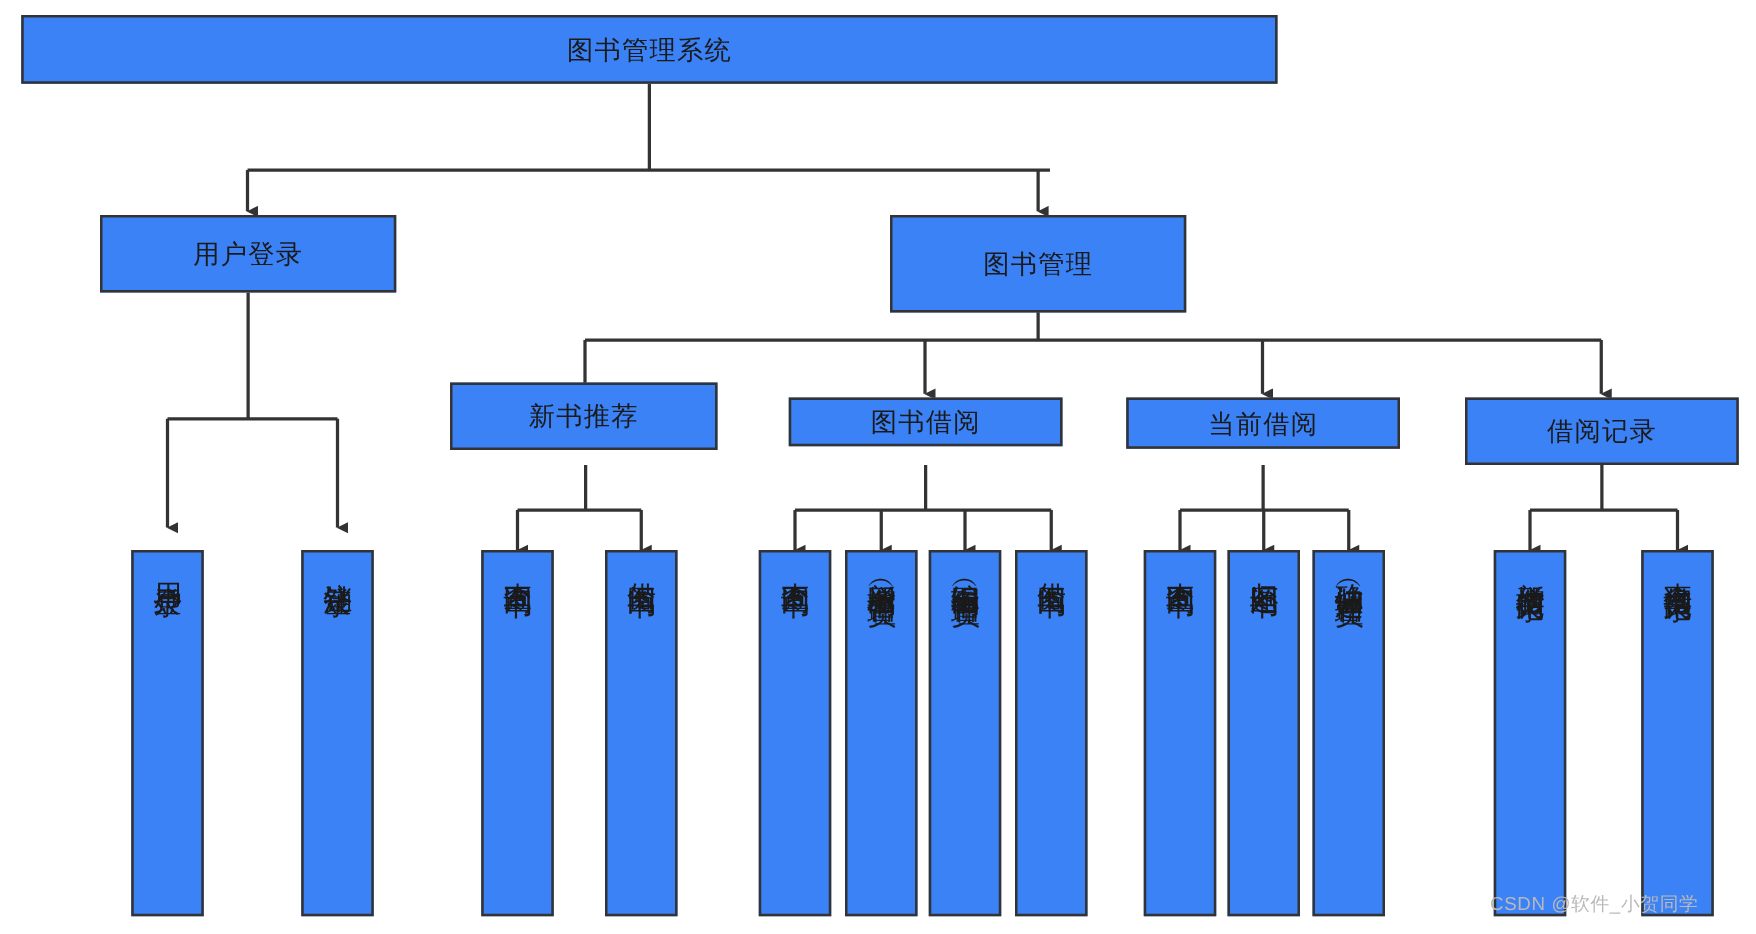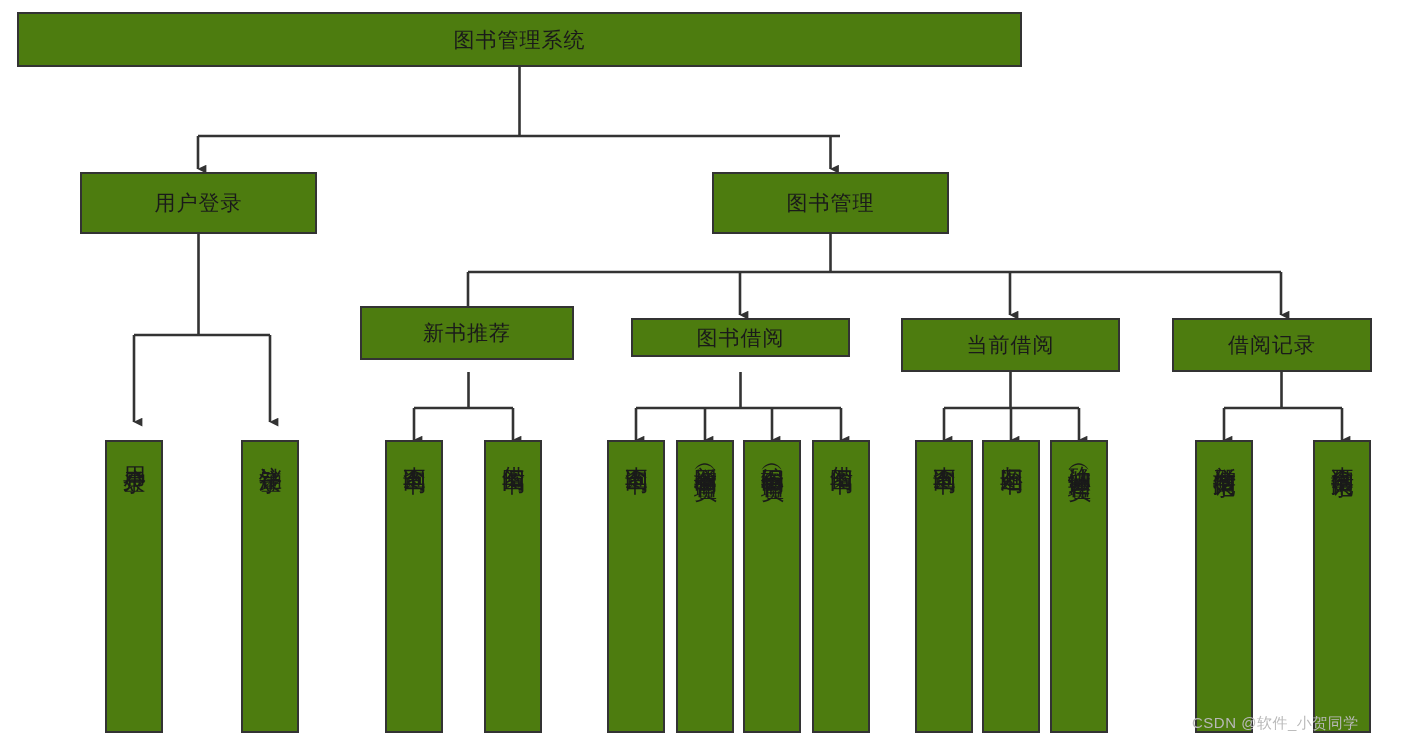--- a/index.html
+++ b/index.html
@@ -21,21 +21,21 @@
     position: absolute;
     left: 0;
     top: 0;
     width: 1405px;
     height: 747px;
     pointer-events: none;
   }
   .node {
     position: absolute;
     box-sizing: border-box;
-    background: #4d7c0f;
+    background: #3b82f6;
     border: 2px solid #333333;
     display: flex;
     align-items: center;
     justify-content: center;
     color: #1a1a1a;
   }
   .node.horiz {
     font-size: 21px;
     letter-spacing: 1px;
   }
@@ -120,34 +120,34 @@
     </g>
   </svg>
 
   <div class="node horiz" style="left:17px; top:12px; width:1005px; height:55px;">
     <span>图书管理系统</span>
   </div>
 
   <div class="node horiz" style="left:80px; top:172px; width:237px; height:62px;">
     <span>用户登录</span>
   </div>
-  <div class="node horiz" style="left:712px; top:172px; width:237px; height:62px;">
+  <div class="node horiz" style="left:712px; top:172px; width:237px; height:78px;">
     <span>图书管理</span>
   </div>
 
   <div class="node horiz" style="left:360px; top:306px; width:214px; height:54px;">
     <span>新书推荐</span>
   </div>
   <div class="node horiz" style="left:631px; top:318px; width:219px; height:39px;">
     <span>图书借阅</span>
   </div>
-  <div class="node horiz" style="left:901px; top:318px; width:219px; height:54px;">
+  <div class="node horiz" style="left:901px; top:318px; width:219px; height:41px;">
     <span>当前借阅</span>
   </div>
-  <div class="node horiz" style="left:1172px; top:318px; width:200px; height:54px;">
+  <div class="node horiz" style="left:1172px; top:318px; width:219px; height:54px;">
     <span>借阅记录</span>
   </div>
 
   <div class="node vert" style="left:105px; top:440px; width:58px; height:293px;">
     <span class="vlabel">用户登录</span>
   </div>
   <div class="node vert" style="left:241px; top:440px; width:58px; height:293px;">
     <span class="vlabel">注销登录</span>
   </div>
 

